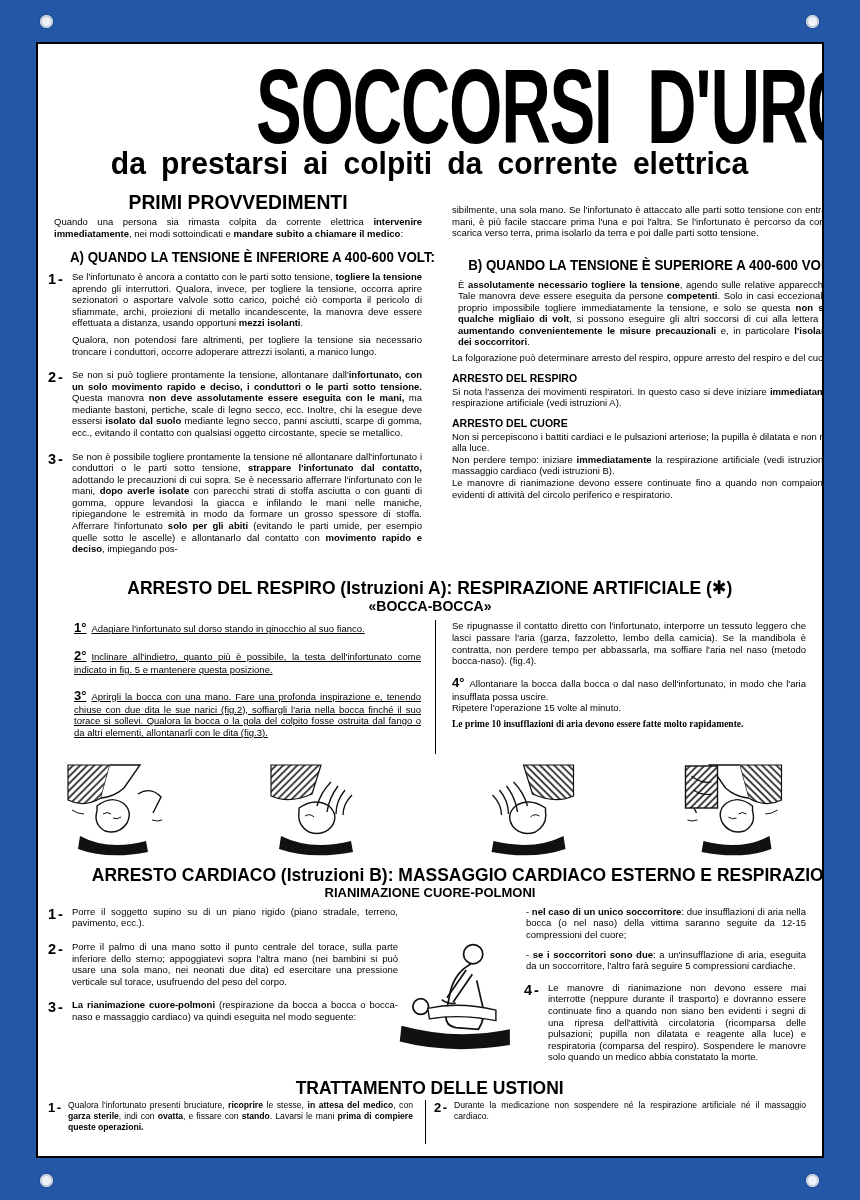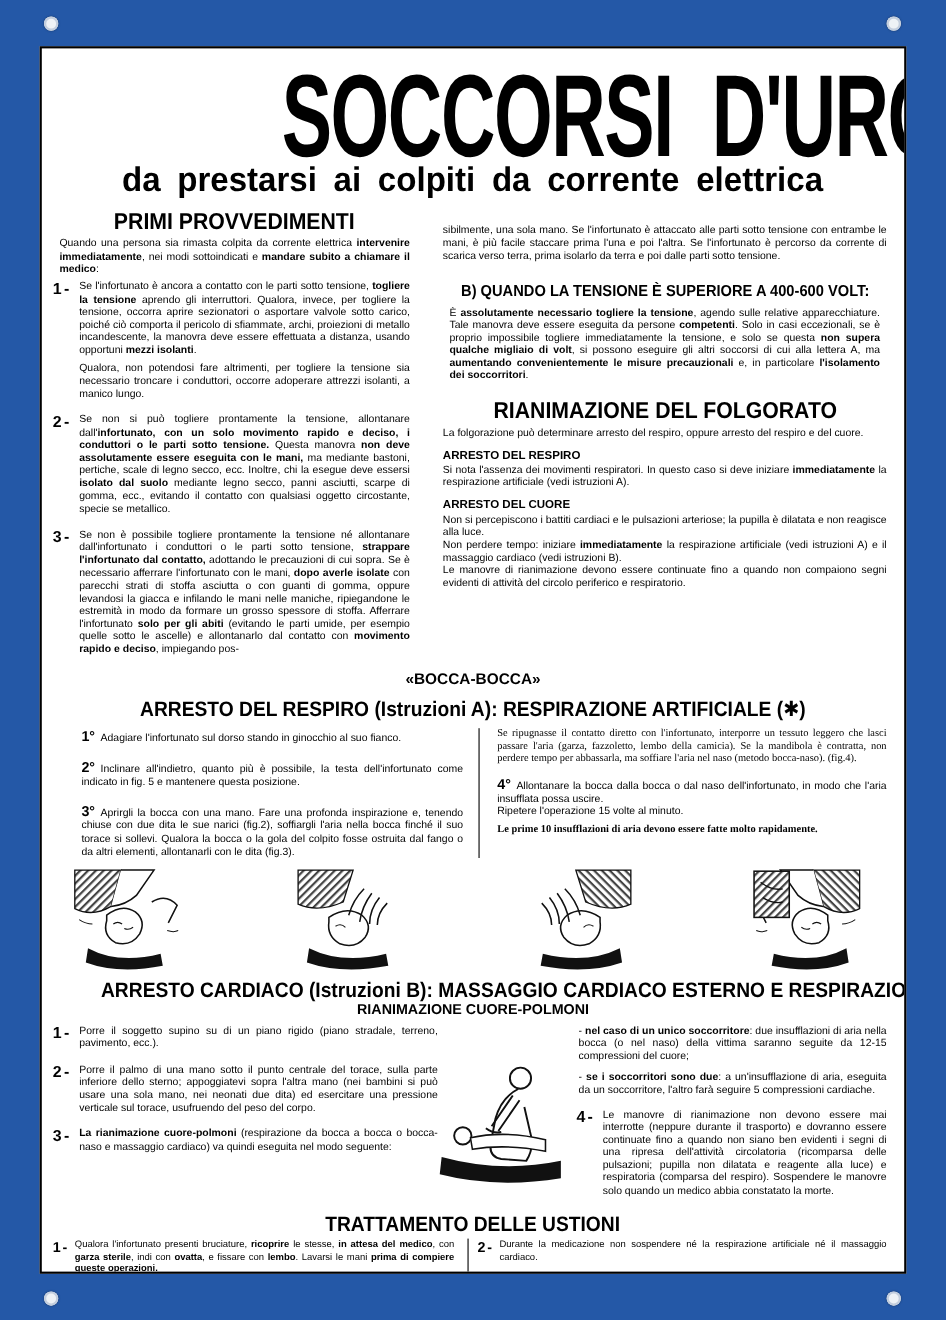--- a/index.html
+++ b/index.html
@@ -34,21 +34,21 @@
   .col-l{width:382px;padding-right:14px;box-sizing:border-box;}
   .col-r{flex:1;padding-left:16px;box-sizing:border-box;}
   .vline{border-right:1px solid #000;}
 
   .ni{display:flex;margin:0 0 7px 0;}
   .ni .num{flex:none;width:24px;margin-left:-6px;font-weight:bold;font-size:14.5px;
            line-height:1;letter-spacing:-1px;padding-top:1px;}
   .ni .nbody{flex:1;}
   .ni .nbody p{margin:0 0 5px 0;}
 
-  .step{margin:0 0 12px 0;}
+  .step{margin:0 0 12px 0;text-decoration:underline;}
   .snum{font-weight:bold;font-size:13px;margin-right:5px;}
   .bnote{font-size:9.5px;line-height:1.25;text-align:justify;font-weight:bold;margin:5px 0 0 0;font-family:Liberation Serif, serif;}
 
   .figrow{display:flex;align-items:flex-end;height:94px;margin:8px 0 6px 0;
           justify-content:space-between;padding:0 20px 0 12px;}
   .figbox{width:100px;height:92px;background:#fff;}
   .figbox svg{width:100%;height:100%;}
 
   .cpr3{display:flex;margin-top:6px;}
   .cpr-l{width:344px;flex:none;}
@@ -112,20 +112,21 @@
     </div>
     <div class="center" style="margin-top:-8px;">
       <span class="subtitle">da prestarsi ai colpiti da corrente elettrica</span>
     </div>
 
     <div class="twocol">
       <div class="col-l">
         <div class="center h-big"><span class="cond">PRIMI PROVVEDIMENTI</span></div>
         <p class="t">Quando una persona sia rimasta colpita da corrente elettrica <b>intervenire immediatamente</b>, nei modi sottoindicati e <b>mandare subito a chiamare il medico</b>:</p>
 
+        <div class="h-ab"><span class="cond">A) QUANDO LA TENSIONE È INFERIORE A 400-600 VOLT:</span></div>
 
         <div class="ni">
           <span class="num">1 -</span>
           <div class="nbody">
             <p class="t">Se l'infortunato è ancora a contatto con le parti sotto tensione, <b>togliere la tensione</b> aprendo gli interruttori. Qualora, invece, per togliere la tensione, occorra aprire sezionatori o asportare valvole sotto carico, poiché ciò comporta il pericolo di sfiammate, archi, proiezioni di metallo incandescente, la manovra deve essere effettuata a distanza, usando opportuni <b>mezzi isolanti</b>.</p>
             <p class="t">Qualora, non potendosi fare altrimenti, per togliere la tensione sia necessario troncare i conduttori, occorre adoperare attrezzi isolanti, a manico lungo.</p>
           </div>
         </div>
         <div class="ni">
           <span class="num">2 -</span>
@@ -140,48 +141,47 @@
             </div>
         </div>
       </div>
 
       <div class="col-r">
         <p class="t" style="margin-top:24px;">sibilmente, una sola mano. Se l'infortunato è attaccato alle parti sotto tensione con entrambe le mani, è più facile staccare prima l'una e poi l'altra. Se l'infortunato è percorso da corrente di scarica verso terra, prima isolarlo da terra e poi dalle parti sotto tensione.</p>
 
         <div class="h-ab" style="margin-top:18px;"><span class="cond">B) QUANDO LA TENSIONE È SUPERIORE A 400-600 VOLT:</span></div>
         <p class="t" style="padding:0 6px;">È <b>assolutamente necessario togliere la tensione</b>, agendo sulle relative apparecchiature. Tale manovra deve essere eseguita da persone <b>competenti</b>. Solo in casi eccezionali, se è proprio impossibile togliere immediatamente la tensione, e solo se questa <b>non supera qualche migliaio di volt</b>, si possono eseguire gli altri soccorsi di cui alla lettera A, ma <b>aumentando convenientemente le misure precauzionali</b> e, in particolare <b>l'isolamento dei soccorritori</b>.</p>
 
-        <div class="center h-big" style="margin-top:14px;"><span class="cond">RIANIMAZIONE DEL FOLGORATO</span></div>
         <p class="t">La folgorazione può determinare arresto del respiro, oppure arresto del respiro e del cuore.</p>
 
         <div class="h-min">ARRESTO DEL RESPIRO</div>
         <p class="t">Si nota l'assenza dei movimenti respiratori. In questo caso si deve iniziare <b>immediatamente</b> la respirazione artificiale (vedi istruzioni A).</p>
 
         <div class="h-min">ARRESTO DEL CUORE</div>
         <p class="t" style="margin-bottom:0;">Non si percepiscono i battiti cardiaci e le pulsazioni arteriose; la pupilla è dilatata e non reagisce alla luce.</p>
         <p class="t" style="margin-bottom:0;">Non perdere tempo: iniziare <b>immediatamente</b> la respirazione artificiale (vedi istruzioni A) e il massaggio cardiaco (vedi istruzioni B).</p>
         <p class="t">Le manovre di rianimazione devono essere continuate fino a quando non compaiono segni evidenti di attività del circolo periferico e respiratorio.</p>
       </div>
     </div>
 
+    <div class="center h-mid" style="margin-top:10px;">
+      <span class="cond">ARRESTO DEL RESPIRO (Istruzioni A): RESPIRAZIONE ARTIFICIALE (✱)</span>
+    </div>
     <div class="center h-sub">
       <span>«BOCCA-BOCCA»</span>
-    </div>
-    <div class="center h-mid" style="margin-top:10px;">
-      <span class="cond">ARRESTO DEL RESPIRO (Istruzioni A): RESPIRAZIONE ARTIFICIALE (✱)</span>
     </div>
 
     <div class="twocol" style="margin-top:6px;">
       <div class="col-l vline" style="padding-left:20px;">
         <p class="t step"><span class="snum">1°</span><span>Adagiare l'infortunato sul dorso stando in ginocchio al suo fianco.</span></p>
         <p class="t step"><span class="snum">2°</span><span>Inclinare all'indietro, quanto più è possibile, la testa dell'infortunato come indicato in fig. 5 e mantenere questa posizione.</span></p>
-        <p class="t step" style="margin-bottom:0;"><span class="snum">3°</span><span>Aprirgli la bocca con una mano. Fare una profonda inspirazione e, tenendo chiuse con due dita le sue narici (fig.2), soffiargli l'aria nella bocca finché il suo torace si sollevi. Qualora la bocca o la gola del colpito fosse ostruita dal fango o da altri elementi, allontanarli con le dita (fig.3).</span></p>
+        <p class="t step" style="margin-bottom:16px;"><span class="snum">3°</span><span>Aprirgli la bocca con una mano. Fare una profonda inspirazione e, tenendo chiuse con due dita le sue narici (fig.2), soffiargli l'aria nella bocca finché il suo torace si sollevi. Qualora la bocca o la gola del colpito fosse ostruita dal fango o da altri elementi, allontanarli con le dita (fig.3).</span></p>
       </div>
       <div class="col-r">
-        <p class="t" style="margin-bottom:8px;font-family:Liberation Serif, serif;">Se ripugnasse il contatto diretto con l'infortunato, interporre un tessuto leggero che lasci passare l'aria (garza, fazzoletto, lembo della camicia). Se la mandibola è contratta, non perdere tempo per abbassarla, ma soffiare l'aria nel naso (metodo bocca-naso). (fig.4).</p>
+        <p class="t" style="margin-bottom:8px;">Se ripugnasse il contatto diretto con l'infortunato, interporre un tessuto leggero che lasci passare l'aria (garza, fazzoletto, lembo della camicia). Se la mandibola è contratta, non perdere tempo per abbassarla, ma soffiare l'aria nel naso (metodo bocca-naso). (fig.4).</p>
         <p class="t" style="margin-bottom:0;"><span class="snum">4°</span><span>Allontanare la bocca dalla bocca o dal naso dell'infortunato, in modo che l'aria insufflata possa uscire.</span></p>
         <p class="t">Ripetere l'operazione 15 volte al minuto.</p>
         <p class="bnote">Le prime 10 insufflazioni di aria devono essere fatte molto rapidamente.</p>
       </div>
     </div>
 
     <div class="figrow">
       <div class="figbox">
         <svg viewBox="0 0 100 92">
             <use href="#sketchA"></use>
@@ -258,21 +258,21 @@
     </div>
 
     <div class="center h-mid" style="margin-top:2px;">
       <span class="cond">TRATTAMENTO DELLE USTIONI</span>
     </div>
     <div class="ust">
       <div class="ust-l vline">
         <div class="ni">
           <span class="num">1 -</span>
           <div class="nbody">
-              <p class="t">Qualora l'infortunato presenti bruciature, <b>ricoprire</b> le stesse, <b>in attesa del medico</b>, con <b>garza sterile</b>, indi con <b>ovatta</b>, e fissare con <b>lembo</b>. Lavarsi le mani <b>prima di compiere queste operazioni.</b></p>
+              <p class="t">Qualora l'infortunato presenti bruciature, <b>ricoprire</b> le stesse, <b>in attesa del medico</b>, con <b>garza sterile</b>, indi con <b>ovatta</b>, e fissare con <b>stando</b>. Lavarsi le mani <b>prima di compiere queste operazioni.</b></p>
             </div>
         </div>
       </div>
       <div class="ust-r">
         <div class="ni">
           <span class="num">2 -</span>
           <div class="nbody">
               <p class="t">Durante la medicazione non sospendere né la respirazione artificiale né il massaggio cardiaco.</p>
             </div>
         </div>

